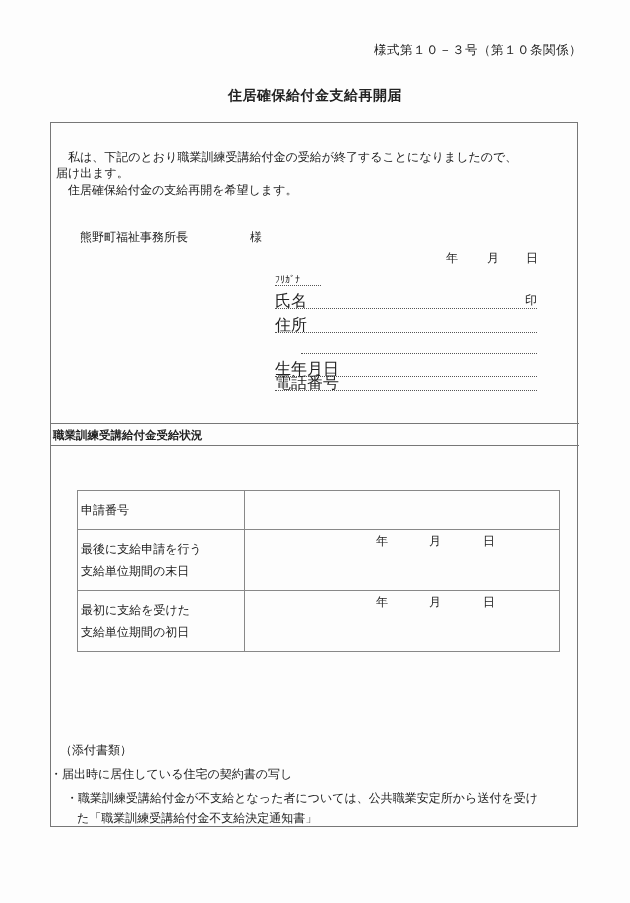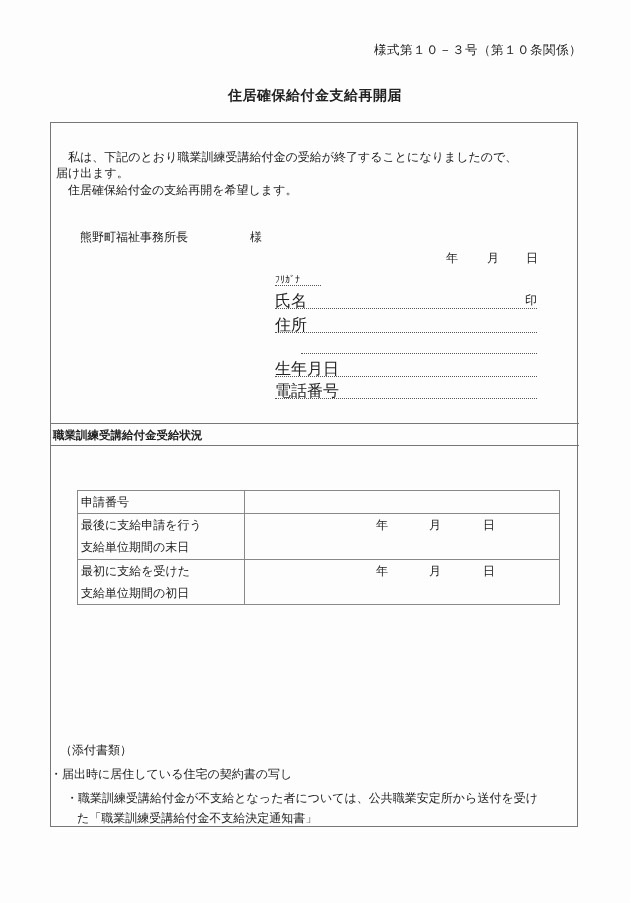--- a/index.html
+++ b/index.html
@@ -30,21 +30,21 @@
     border-bottom: 1px dotted #555;
   }
   .field-label { position: absolute; left: 0; bottom: 0; font-size: 16px; line-height: 15px; }
   .field-seal { position: absolute; right: 0; bottom: 0; font-size: 12px; line-height: 15px; }
   .furigana { font-size: 10px; line-height: 10px; }
   table.status {
     position: absolute; left: 77px; top: 490px; width: 483px;
     border-collapse: collapse; font-size: 12px;
   }
   table.status td {
-    border: 1px solid #888; padding: 0 3px; vertical-align: top;
+    border: 1px solid #888; padding: 8px 3px; vertical-align: top;
   }
   table.status td.label { width: 160px; line-height: 22px; }
   table.status td.value { position: relative; }
   .date-part { position: absolute; top: 3px; font-size: 12px; }
   .attach { font-size: 12px; }
 </style>
 </head>
 <body>
 
 <div class="abs form-code">様式第１０－３号（第１０条関係）</div>
@@ -70,21 +70,21 @@
   <span class="field-label">氏名</span>
   <span class="field-seal">印</span>
 </div>
 <div class="field" style="top:316px;">
   <span class="field-label">住所</span>
 </div>
 <div class="field" style="top:337px; left:301px; width:236px;"></div>
 <div class="field" style="top:360px;">
   <span class="field-label">生年月日</span>
 </div>
-<div class="field" style="top:382px;">
+<div class="field" style="top:374px;">
   <span class="field-label">電話番号</span>
 </div>
 
 <div class="hline" style="top:423px;"></div>
 <div class="abs section-title">職業訓練受講給付金受給状況</div>
 <div class="hline" style="top:445px;"></div>
 
 <table class="status">
   <tbody>
       <tr style="height:23px;">

